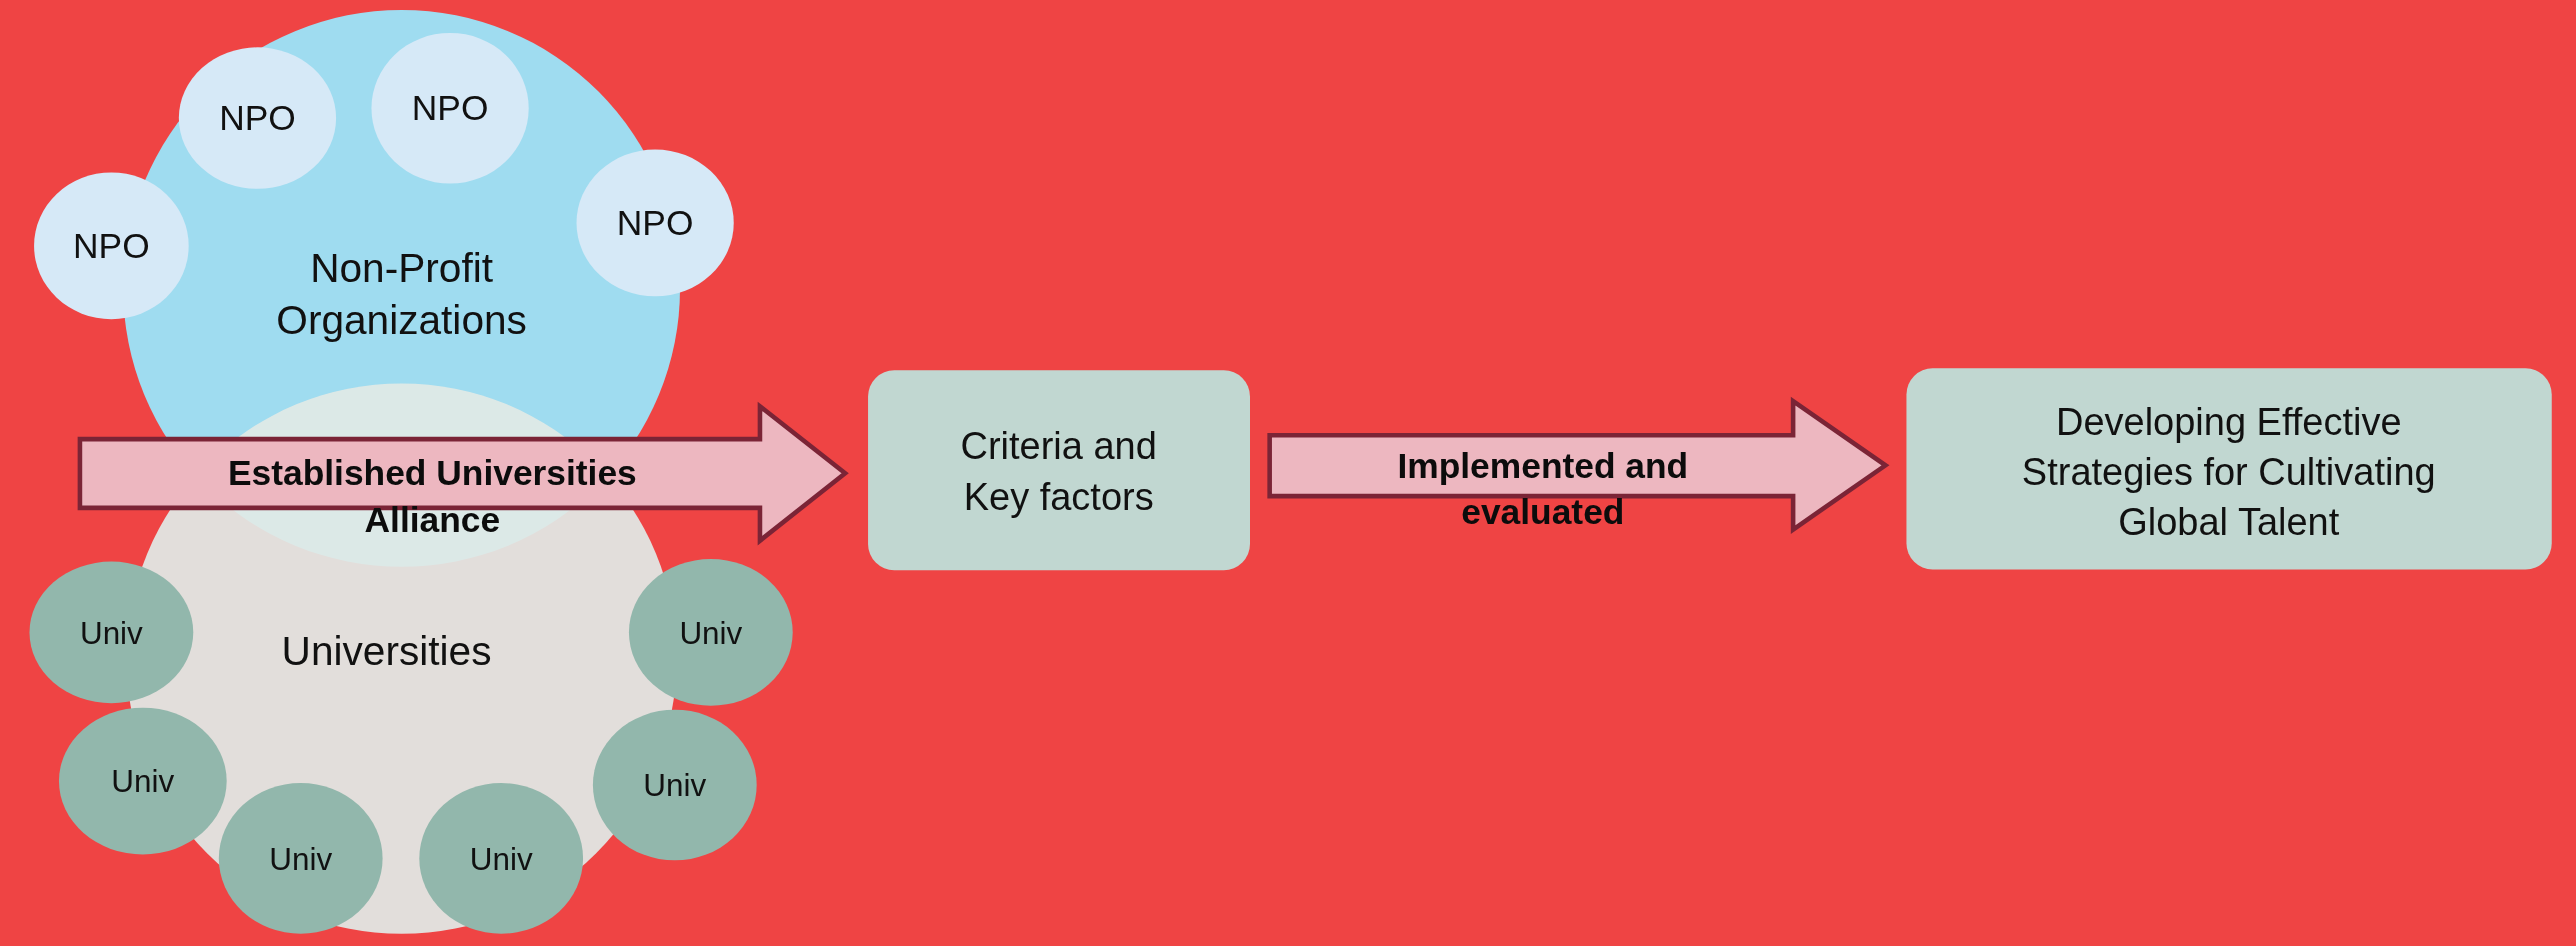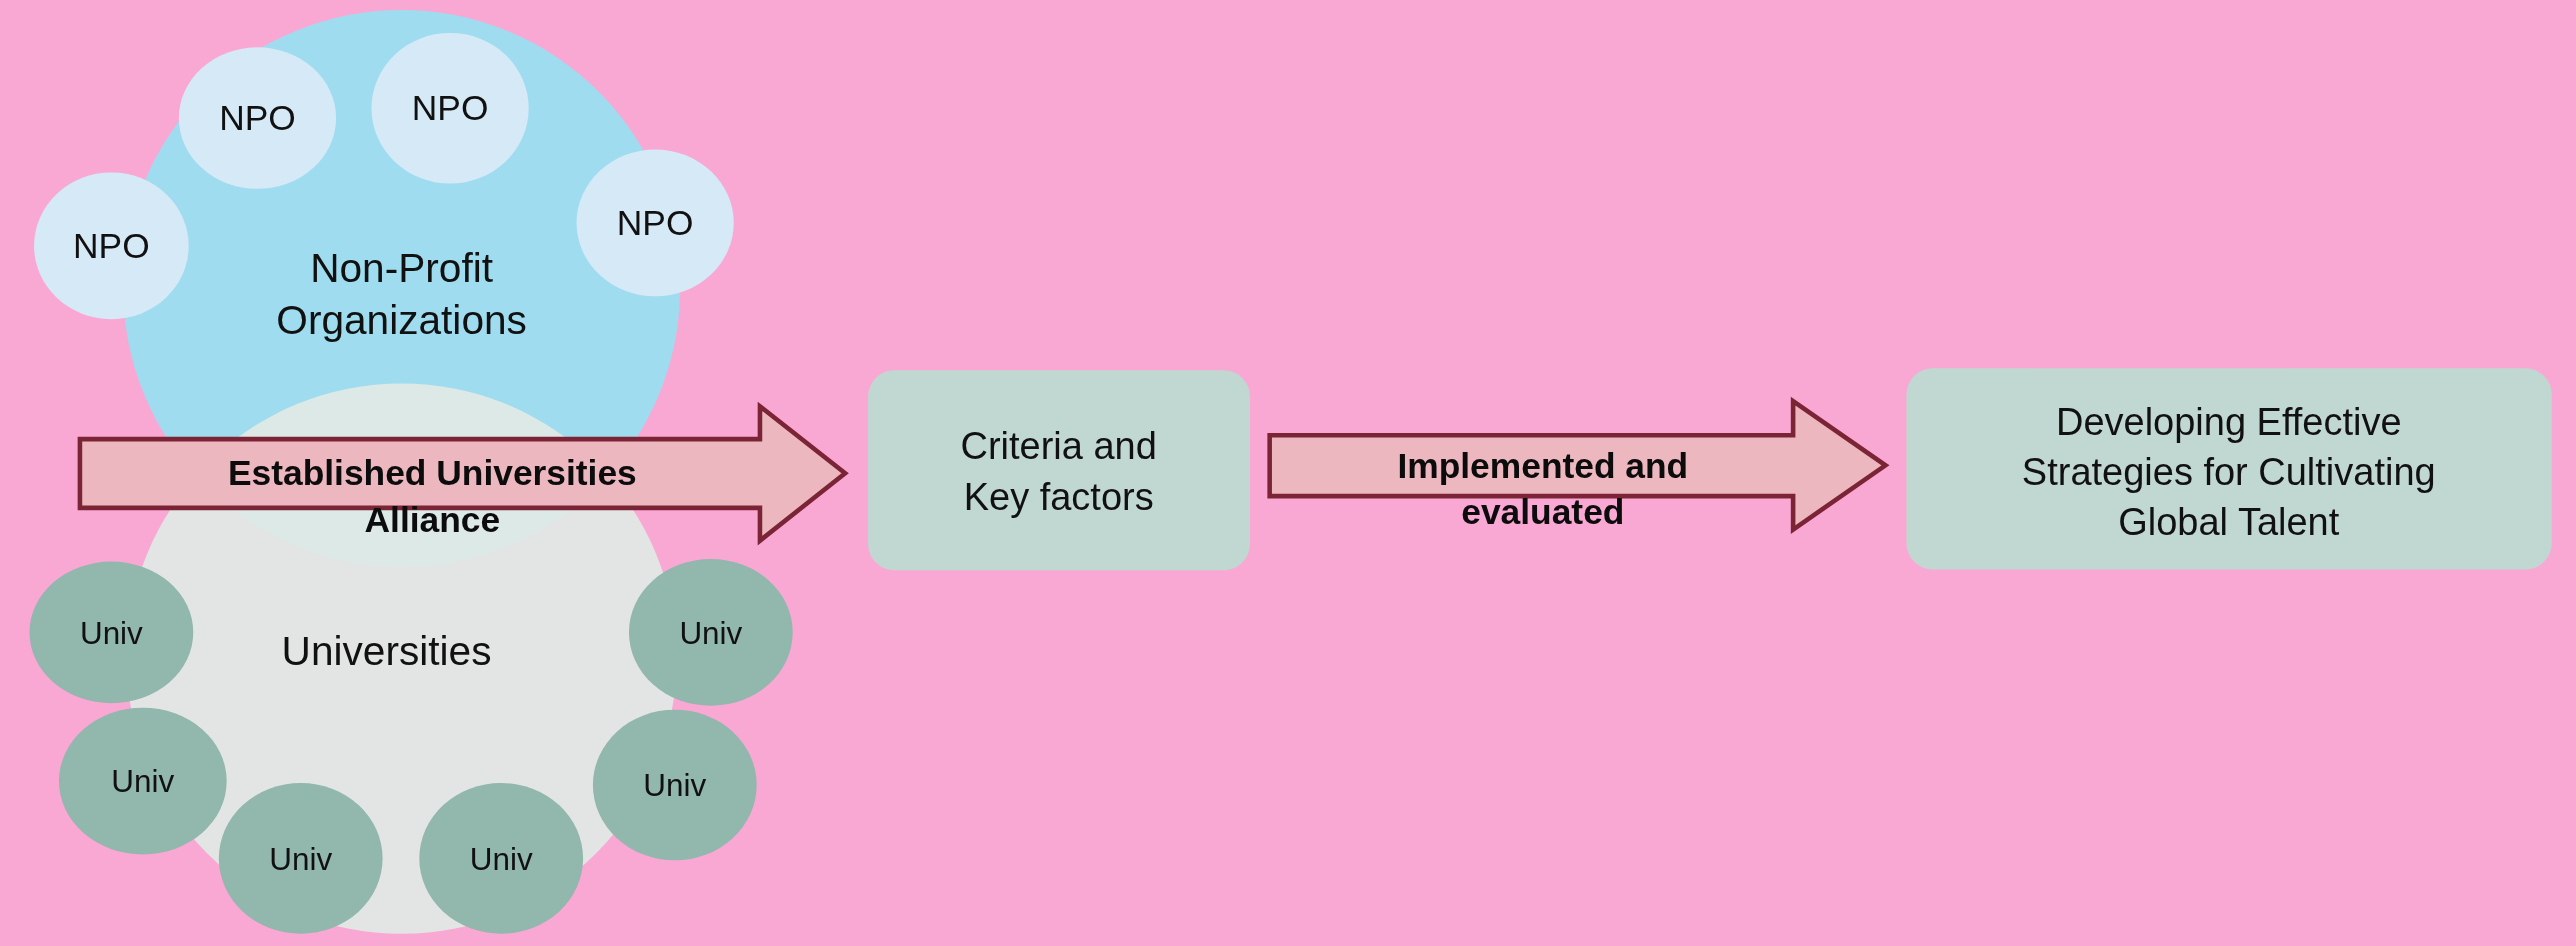--- a/index.html
+++ b/index.html
@@ -7,21 +7,21 @@
     padding: 0;
     background: #ffffff;
   }
   body {
     font-family: "Liberation Sans", sans-serif;
   }
   #stage {
     position: relative;
     width: 2576px;
     height: 947px;
-    background: #f9a8d4;
+    background: #ef4444;
     overflow: hidden;
   }
   #diagram-svg {
     position: absolute;
     top: 0;
     left: 0;
     width: 2576px;
     height: 947px;
     display: block;
   }

